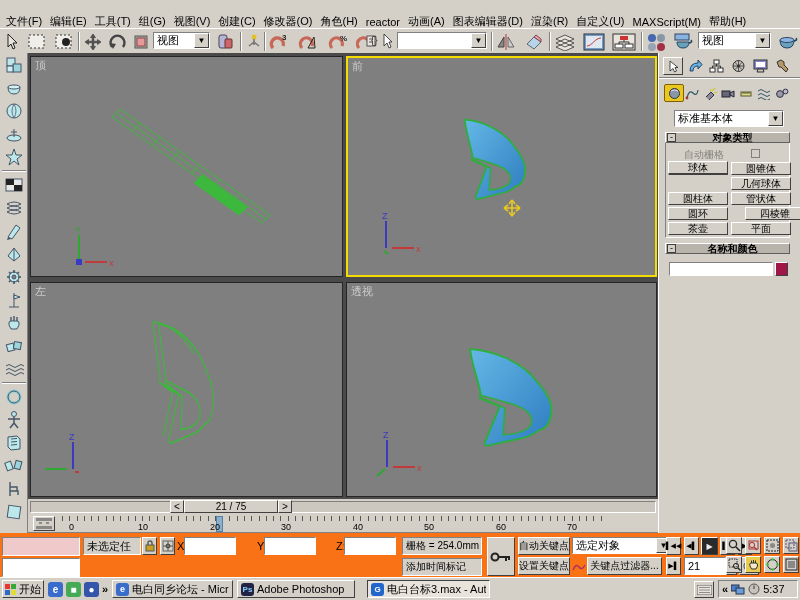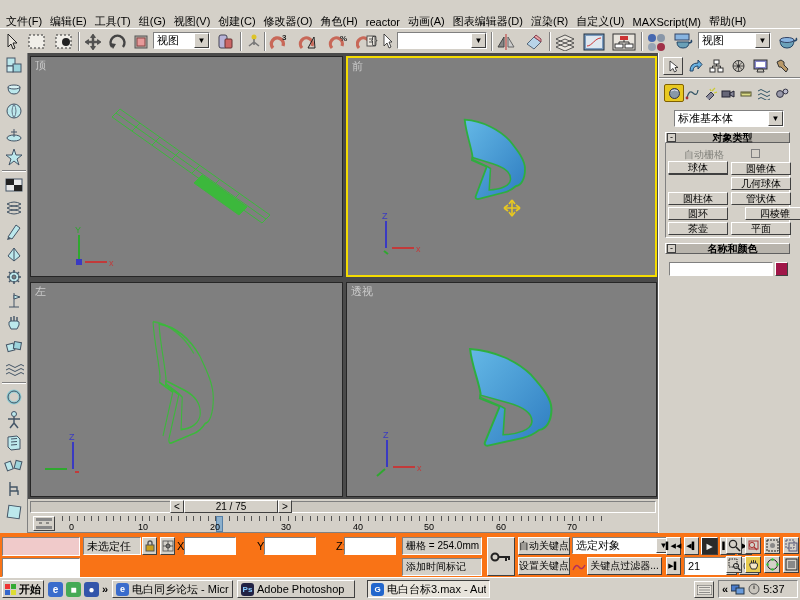--- a/index.html
+++ b/index.html
@@ -35,21 +35,21 @@
 .field{position:absolute;border:1px solid;border-color:#808080 #fff #fff #808080;background:#d4d0c8;font-size:11px;display:flex;align-items:center;padding:0 3px;overflow:hidden;white-space:nowrap}
 .whitefield{position:absolute;border:1px solid;border-color:#808080 #fff #fff #808080;background:#fff}
 .btn{position:absolute;border:1px solid;border-color:#fff #404040 #404040 #fff;background:#d4d0c8;font-size:11px;display:flex;align-items:center;justify-content:center;white-space:nowrap}
 .rightpanel{left:658px;top:53px;width:142px;height:480px;background:#d4d0c8;border-left:1px solid #fff}
 .ptab{position:absolute;width:20px;height:18px;display:flex;align-items:center;justify-content:center}
 .rollout{position:absolute;left:6px;width:125px;height:11px;background:#b8b4ac;border:1px solid;border-color:#fff #606060 #606060 #fff;font-size:10px;display:flex;align-items:center}
 .rollout .minus{width:9px;height:9px;margin-left:1px;border:1px solid #404040;background:#d4d0c8;font-size:9px;line-height:6px;text-align:center}
 .rollout .rtitle{flex:1;text-align:center;font-weight:bold;line-height:9px}
 .pbtn{position:absolute;width:60px;height:13px;border:1px solid;border-color:#fff #404040 #404040 #fff;background:#d4d0c8;font-size:10px;text-align:center;line-height:11px}
 .taskbar{left:0;top:577px;width:800px;height:23px;background:#d4d0c8;border-top:1px solid #fff}
-.startbtn{position:absolute;left:2px;top:2px;width:42px;height:18px;border:1px solid;border-color:#fff #404040 #404040 #fff;background:#d4d0c8;display:flex;align-items:center;font-weight:bold;font-size:11px;gap:2px;padding-left:2px}
+.startbtn{position:absolute;left:2px;top:2px;width:42px;height:18px;border:1px solid;border-color:#fff #404040 #404040 #fff;background:#d4d0c8;display:flex;align-items:center;font-weight:normal;font-size:11px;gap:2px;padding-left:2px}
 .flag{width:12px;height:11px;display:grid;grid-template-columns:5px 5px;grid-template-rows:5px 5px;gap:1px}
 .flag i{display:block}
 .task{position:absolute;top:2px;height:18px;border:1px solid;border-color:#fff #404040 #404040 #fff;background:#d4d0c8;display:flex;align-items:center;font-size:11px;padding:0 3px;gap:3px;white-space:nowrap;overflow:hidden}
 .tray{position:absolute;right:2px;top:2px;width:80px;height:18px;border:1px solid;border-color:#808080 #fff #fff #808080;display:flex;align-items:center;font-size:11px;gap:3px;padding:0 3px}
 .qicon{width:15px;height:15px;border-radius:3px;font-size:10px;color:#fff;text-align:center;line-height:15px;font-weight:bold}
 </style>
 </head>
 <body>
 
 <div id="screen">

